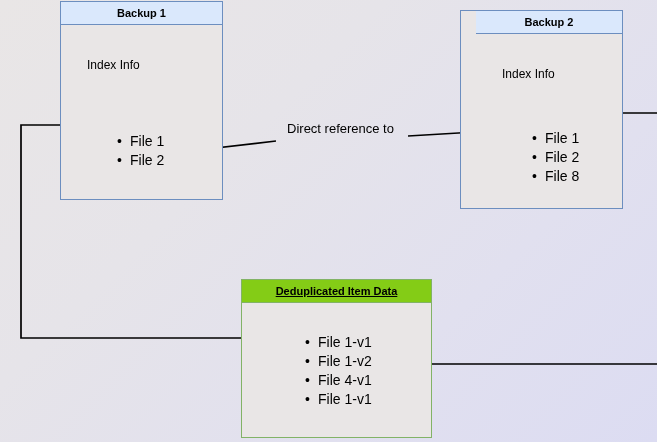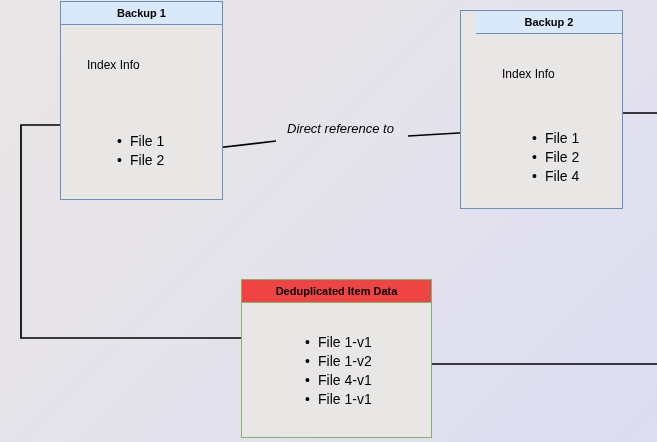--- a/index.html
+++ b/index.html
@@ -49,22 +49,23 @@
   .node.blue .hdr {
     background: #dae8fc;
     border-bottom: 1px solid #6c8ebf;
   }
   
   .node.green {
     border: 1px solid #82b366;
     background: #e9e6e6;
   }
   .node.green .hdr {
-    background: #ef4444;
+    background: #84cc16;
     border-bottom: 1px solid #82b366;
+    text-decoration: underline;
   }
   .node-title {
     position: absolute;
     font-size: 12px;
     color: #000000;
     white-space: nowrap;
   }
   ul.filelist {
     position: absolute;
     margin: 0;
@@ -143,34 +144,34 @@
     </div>
   </div>
 
   <div class="node blue" style="left:448px; top:10px; width:163px; height:199px;padding-left:15px;">
     <div class="hdr">Backup 2</div>
     <div class="body">
       <div class="node-title" style="left:26px; top:33px;">Index Info</div>
       <ul class="filelist" style="left:53px; top:95px;">
         <li>File 1</li>
         <li>File 2</li>
-        <li>File 4</li>
+        <li>File 8</li>
       </ul>
     </div>
   </div>
 
   <div class="node green" style="left:229px; top:279px; width:191px; height:159px;">
     <div class="hdr">Deduplicated Item Data</div>
     <div class="body">
       <ul class="filelist" style="left:60px; top:30px;">
         <li>File 1-v1</li>
         <li>File 1-v2</li>
         <li>File 4-v1</li>
         <li>File 1-v1</li>
       </ul>
     </div>
   </div>
 
-  <div class="edge-label" style="left:261px; top:121px; width:135px;font-style:italic;">
+  <div class="edge-label" style="left:261px; top:121px; width:135px;">
     <div>Direct reference to</div>
   </div>
 
 </div>
 
 </body></html>

